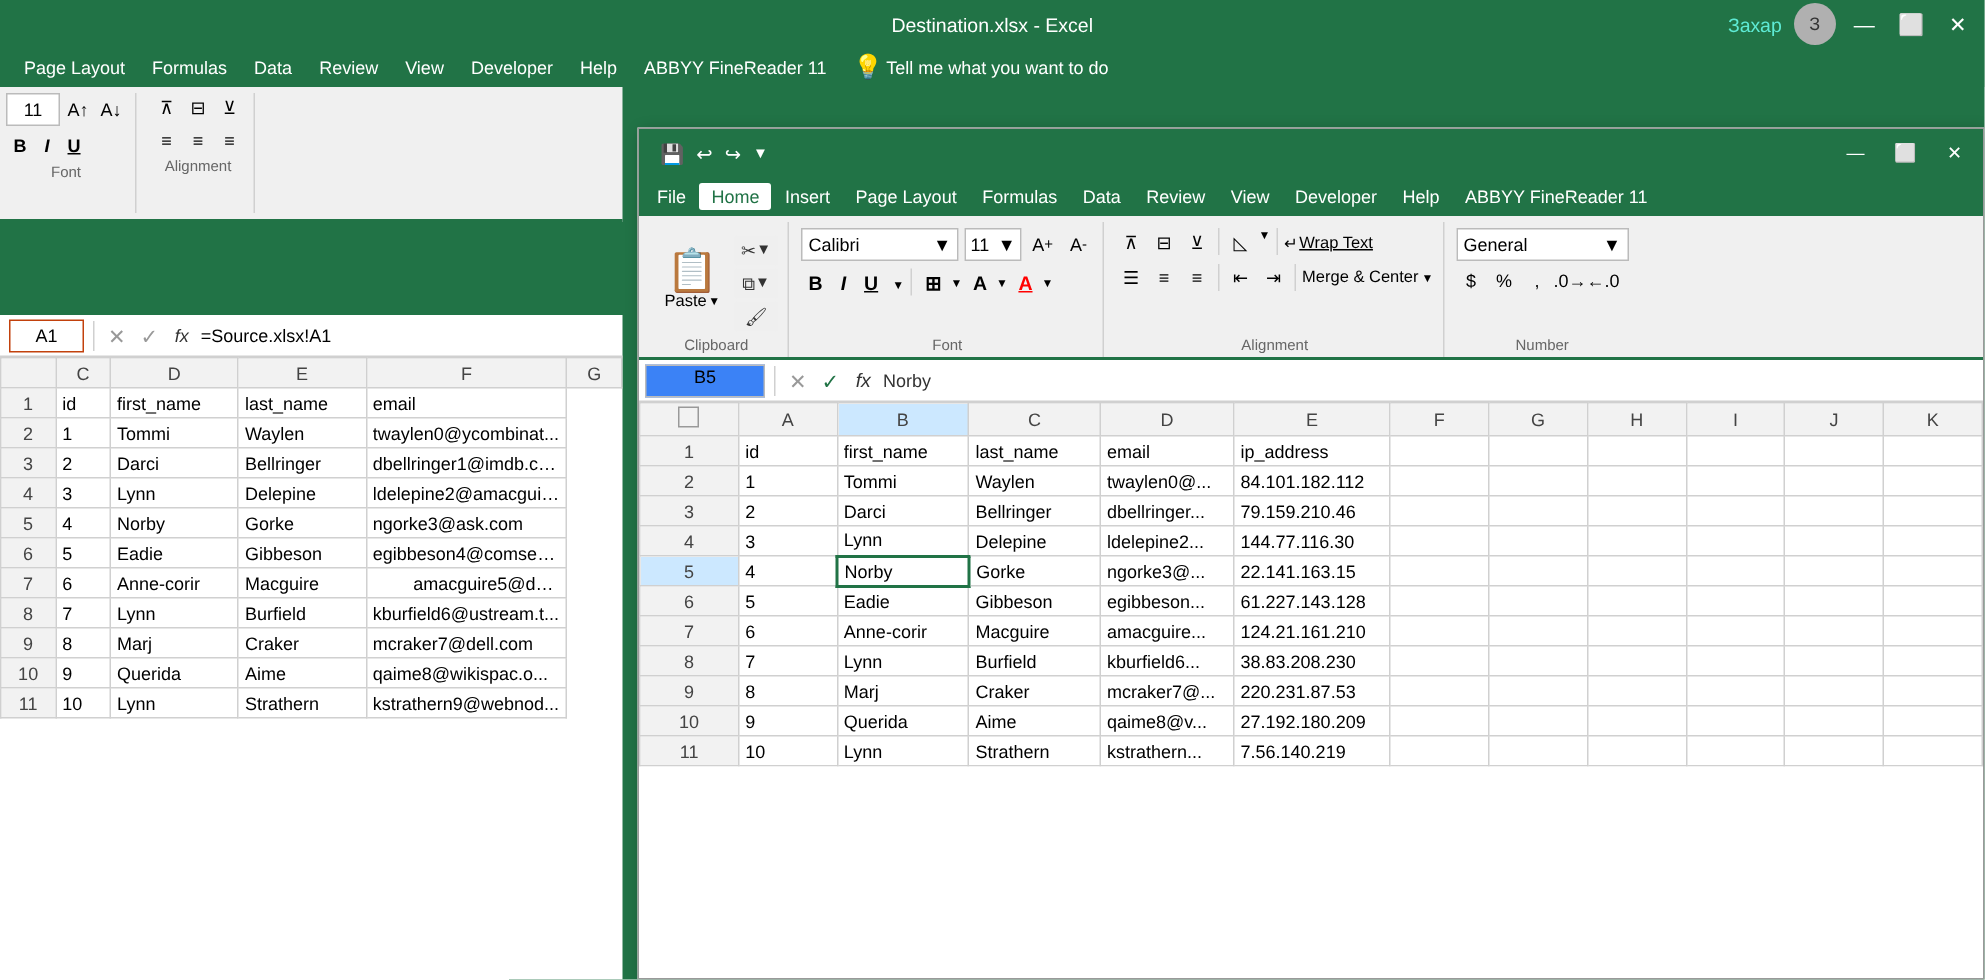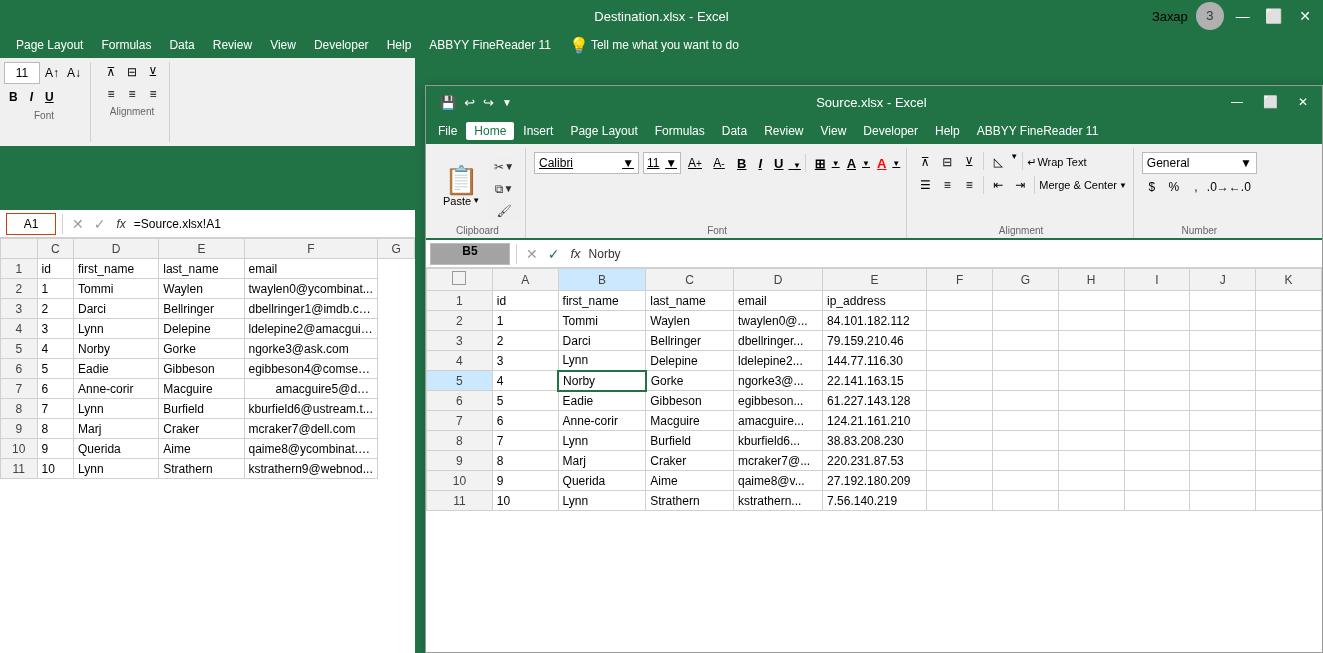--- a/index.html
+++ b/index.html
@@ -155,22 +155,21 @@
       gap: 4px;
     }
 
     .name-box {
       width: 80px;
       height: 22px;
       border: 1px solid #bbb;
       padding: 0 20px;
       font-size: 12px;
       text-align: center;
-      background: #a3a3a3;
-      font-weight: bold;
+      background: #3b82f6;
     }
 
     .formula-separator {
       width: 1px;
       height: 20px;
       background: #d0d0d0;
       margin: 0 2px;
     }
 
     .formula-fx {
@@ -365,21 +364,21 @@
       padding: 2px;
     }
 
   </style>
 </head>
 <body>
 
 <div class="global-title">
   <span>Destination.xlsx - Excel</span>
   <div class="global-title-right">
-    <span style="color:#000000;font-size:13px;">Захар</span>
+    <span style="color:#5eead4;font-size:13px;">Захар</span>
     <div class="avatar">З</div>
     <span style="color:white;font-size:14px;cursor:pointer;padding:0 4px;">—</span>
     <span style="color:white;font-size:14px;cursor:pointer;padding:0 4px;">⬜</span>
     <span style="color:white;font-size:14px;cursor:pointer;padding:0 4px;">✕</span>
   </div>
 </div>
 
 <div class="global-menu-bar">
   <span class="global-menu-item">Page Layout</span>
   <span class="global-menu-item">Formulas</span>
@@ -507,21 +506,21 @@
           <td class="cell">8</td>
           <td class="cell">Marj</td>
           <td class="cell">Craker</td>
           <td class="cell" style="max-width: 110px;">mcraker7@dell.com</td>
         </tr>
         <tr>
           <td class="bg-row-header">10</td>
           <td class="cell">9</td>
           <td class="cell">Querida</td>
           <td class="cell">Aime</td>
-          <td class="cell" style="max-width: 110px;">qaime8@ycombinat.o...</td>
+          <td class="cell" style="max-width: 110px;">qaime8@wikispac.o...</td>
         </tr>
         <tr>
           <td class="bg-row-header">11</td>
           <td class="cell">10</td>
           <td class="cell">Lynn</td>
           <td class="cell">Strathern</td>
           <td class="cell" style="max-width: 110px;">kstrathern9@webnod...</td>
         </tr>
       </tbody>
   </table>
@@ -529,21 +528,20 @@
 
 <div class="fg-excel">
 
   <div class="fg-title-bar">
     <div class="quick-access">
       <span class="qa-btn">💾</span>
       <span class="qa-btn">↩</span>
       <span class="qa-btn">↪</span>
       <span class="qa-btn" style="font-size:10px;">▼</span>
     </div>
-    <span style="flex:1;text-align:center;">Source.xlsx - Excel</span>
     <div class="fg-title-controls">
       <span class="fg-title-btn">—</span>
       <span class="fg-title-btn">⬜</span>
       <span class="fg-title-btn">✕</span>
     </div>
   </div>
 
   <div class="fg-menu-bar">
     <span class="fg-menu-item">File</span>
     <span class="fg-menu-item active">Home</span>
@@ -573,21 +571,21 @@
         <div style="display:flex;flex-direction:column;gap:2px;padding-top:4px;">
           <button class="ribbon-btn" style="flex-direction:row;font-size:12px;">✂ <span style="font-size:10px;">▼</span></button>
           <button class="ribbon-btn" style="flex-direction:row;font-size:12px;">⧉ <span style="font-size:10px;">▼</span></button>
           <button class="ribbon-btn" style="flex-direction:row;font-size:12px;">🖌</button>
         </div>
       </div>
       <span class="ribbon-group-label">Clipboard</span>
     </div>
 
     <div class="ribbon-group">
-      <div style="display:flex;gap:3px;padding-top:4px;text-decoration:underline;">
+      <div style="display:flex;flex-direction:column;gap:3px;padding-top:4px;">
         <div class="font-selector">
           <div style="width:105px;height:22px;border:1px solid #bbb;background:white;display:flex;align-items:center;justify-content:space-between;padding:0 4px;font-size:12px;cursor:pointer;">
             <span>Calibri</span>
             <span>▼</span>
           </div>
           <div style="width:38px;height:22px;border:1px solid #bbb;background:white;display:flex;align-items:center;justify-content:space-between;padding:0 3px;font-size:12px;cursor:pointer;">
             <span>11</span>
             <span>▼</span>
           </div>
           <button class="small-btn" title="Increase Font Size">A<sup>+</sup></button>
@@ -623,21 +621,21 @@
         <div style="display:flex;gap:2px;">
           <button class="small-btn">⊼</button>
           <button class="small-btn">⊟</button>
           <button class="small-btn">⊻</button>
           <div style="width:1px;height:18px;background:#d0d0d0;margin:0 2px;"></div>
           <button class="small-btn">◺</button>
           <span style="font-size:8px;">▼</span>
           <div style="width:1px;height:18px;background:#d0d0d0;margin:0 2px;"></div>
           <div style="display:flex;align-items:center;gap:1px;">
             <span style="font-size:11px;">↵</span>
-            <button style="font-size:11px;border:none;background:transparent;cursor:pointer;padding:0;">Wrap Text</button>
+            <button style="font-size:11px;border:none;background:transparent;cursor:pointer;padding:0;text-decoration:underline;">Wrap Text</button>
           </div>
         </div>
         <div style="display:flex;gap:2px;align-items:center;">
           <button class="small-btn">☰</button>
           <button class="small-btn">≡</button>
           <button class="small-btn">≡</button>
           <div style="width:1px;height:18px;background:#d0d0d0;margin:0 2px;"></div>
           <button class="small-btn">⇤</button>
           <button class="small-btn">⇥</button>
           <div style="width:1px;height:18px;background:#d0d0d0;margin:0 2px;"></div>

